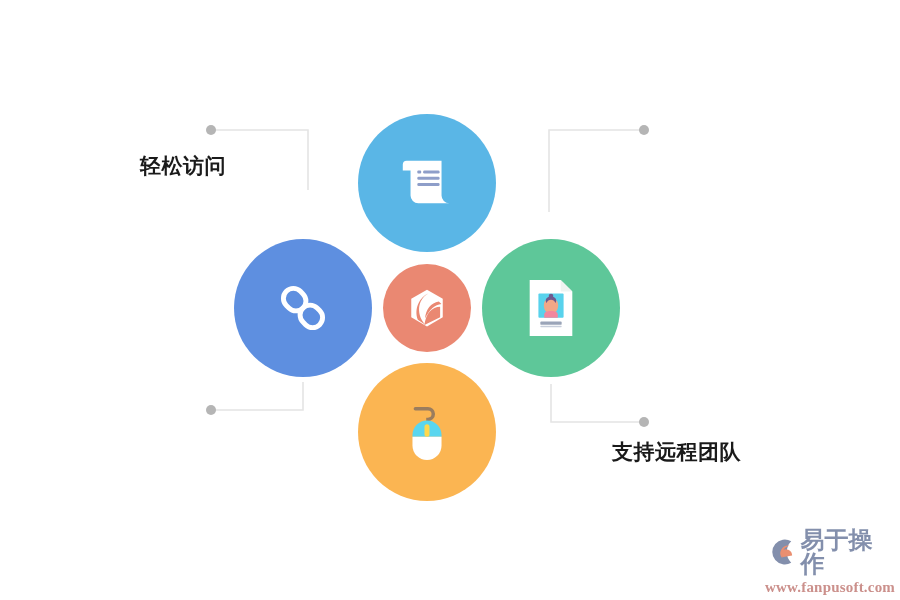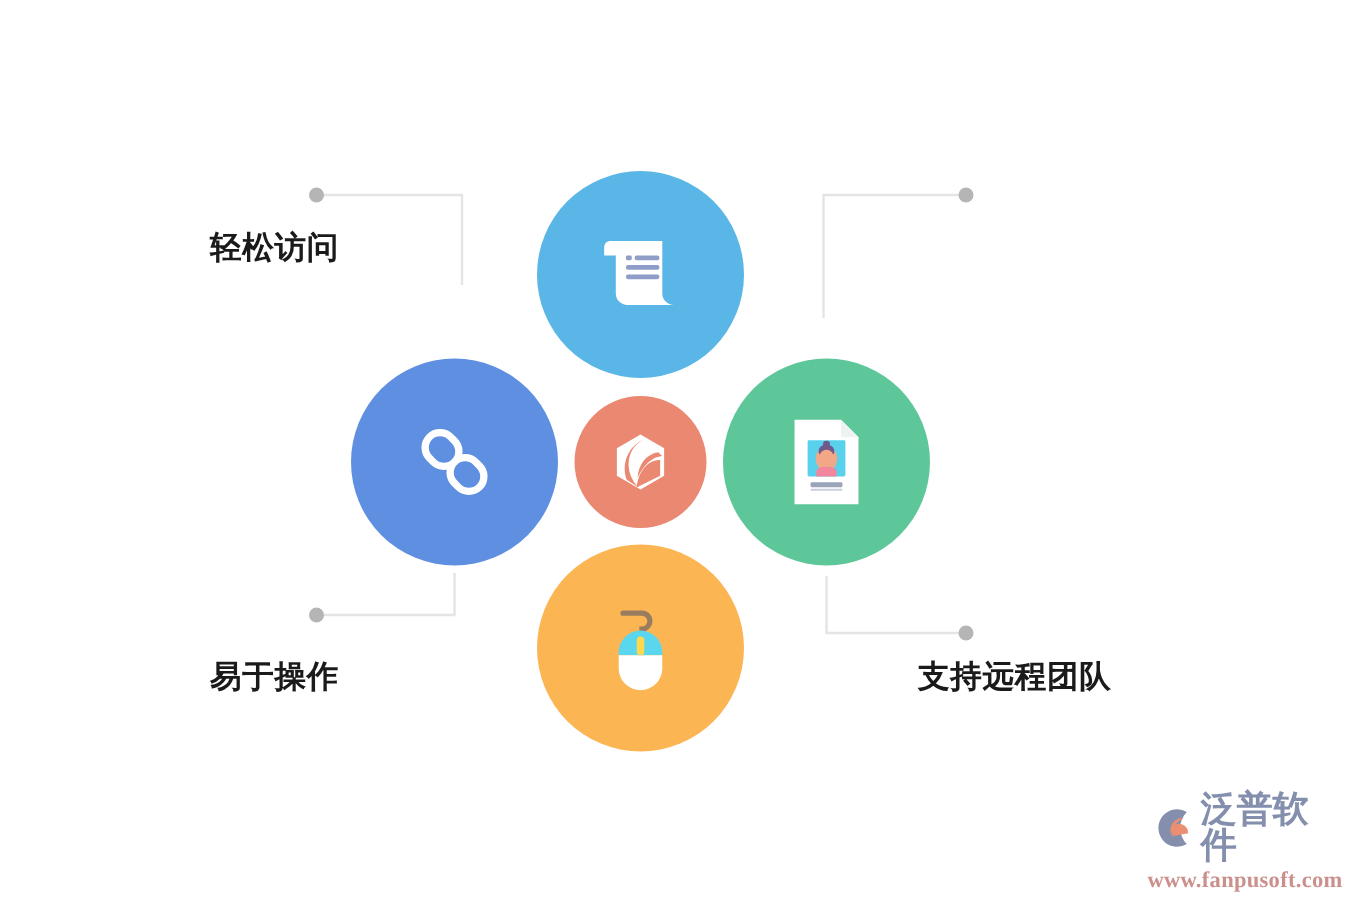--- a/index.html
+++ b/index.html
@@ -161,29 +161,28 @@
       <path d="M16 8 h13 a5.5 5.5 0 0 1 0 11 v9" fill="none" stroke="#9a7d5e" stroke-width="3.6" stroke-linecap="round"></path>
       <path d="M28 20 a15 15 0 0 1 15 15 v2 h-30 v-2 a15 15 0 0 1 15 -15 z" fill="#5ad6ef"></path>
       <path d="M13 37 h30 v9 a15 15 0 0 1 -15 15 a15 15 0 0 1 -15 -15 z" fill="#ffffff"></path>
       <rect x="25.4" y="24" width="5.2" height="13" rx="2.6" fill="#ffd84d"></rect>
     </svg>
   </div>
 
   <div class="label label-tl">轻松访问</div>
 
 
-  <div class="label label-bl">易于操作</div>
 
   <div class="label label-br">支持远程团队</div>
 
   <div class="watermark">
     <div class="wm-row">
       <svg width="30" height="28" viewBox="0 0 32 30" xmlns="http://www.w3.org/2000/svg">
         <path d="M26 3 A14 14 0 1 0 26 27 A17 17 0 0 1 26 3 Z" fill="#7d8aa8"></path>
         <path d="M24 8 A8.5 8.5 0 0 0 16 22 A11 11 0 0 1 24 8 Z" fill="#e98a6a"></path>
         <path d="M15 14 A7 7 0 0 1 27 19 L16 21 Z" fill="#e98a6a"></path>
       </svg>
-      <span class="wm-text">泛普软件</span>
+      <span class="wm-text">易于操作</span>
     </div>
     <div class="wm-url">www.fanpusoft.com</div>
   </div>
 
 </div>
 
 </body></html>

